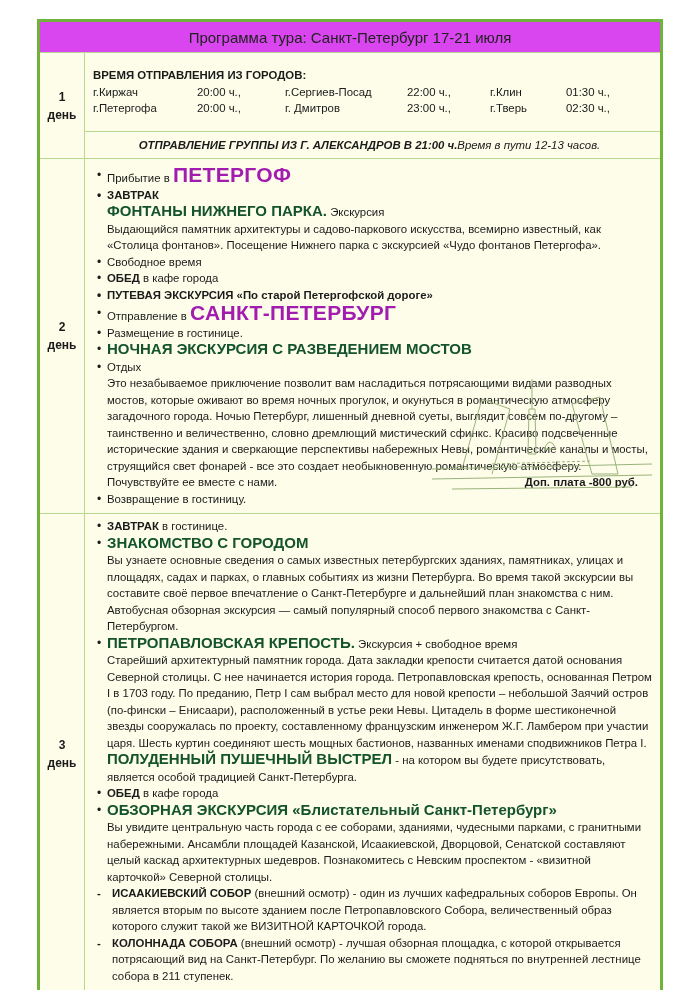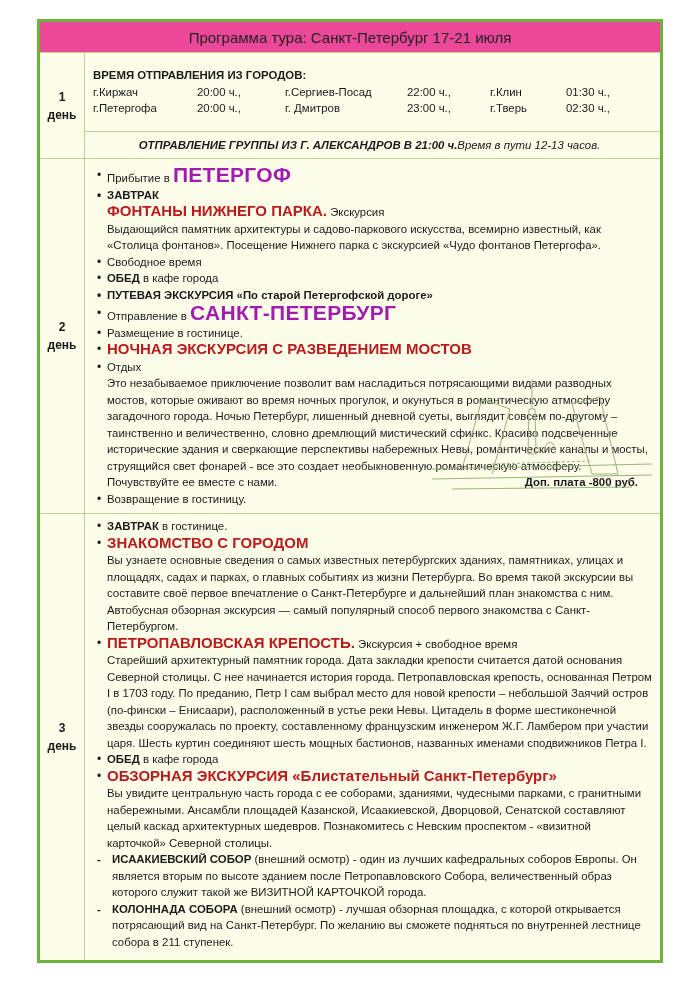--- a/index.html
+++ b/index.html
@@ -1,32 +1,32 @@
 <!DOCTYPE html>
 <html><head>
 <meta charset="utf-8">
 <style>
   html, body { margin: 0; padding: 0; background: #ffffff; }
   body { width: 700px; height: 990px; position: relative; font-family: "Liberation Sans", sans-serif; color: #1a1a1a; overflow: hidden; }
   .doc { position: absolute; left: 37px; top: 19px; width: 626px; border: 3px solid #6fb23c; background: #fdfdea; box-sizing: border-box; }
-  .title-row { background: #ec4899; height: 30px; border-bottom: 1px solid #b6d98f; display: flex; align-items: center; justify-content: center; font-size: 15px; color: #222; }
+  .title-row { background: #d946ef; height: 30px; border-bottom: 1px solid #b6d98f; display: flex; align-items: center; justify-content: center; font-size: 15px; color: #222; }
   .day-row { display: flex; border-bottom: 1px solid #b6d98f; }
   .day-row:last-child { border-bottom: none; }
   .day-cell { width: 44px; flex: 0 0 44px; border-right: 1px solid #b6d98f; display: flex; flex-direction: column; align-items: center; justify-content: center; font-weight: bold; font-size: 12px; line-height: 18px; }
   .content { flex: 1; font-size: 11.4px; line-height: 16.5px; }
   .sub { padding: 14px 8px; }
   .sub + .sub { border-top: 1px solid #b6d98f; }
   .b { font-weight: bold; }
   .cities { display: grid; grid-template-columns: 88px 72px 106px 67px 60px 80px; column-gap: 16px; }
   .dep-line { display: flex; justify-content: center; padding-right: 14px; font-style: italic; }
   ul.bul { list-style: none; margin: 0; padding: 0 0 0 4px; }
   ul.bul li { position: relative; padding-left: 10px; }
   ul.bul li::before { content: "•"; position: absolute; left: 0; top: 0; font-size: 12px; }
   .green-big { color: #a21caf; font-weight: bold; font-size: 21px; letter-spacing: 0.3px; }
-  .red-big { color: #b91c1c; font-weight: bold; font-size: 15px; }
+  .red-big { color: #14532d; font-weight: bold; font-size: 15px; }
   .para { padding-left: 10px; }
   .price-line { display: flex; justify-content: space-between; padding-right: 14px; }
   ul.dash { list-style: none; margin: 0; padding: 0 0 0 0; }
   ul.dash li { position: relative; padding-left: 19px; }
   ul.dash li::before { content: "-"; position: absolute; left: 4px; font-weight: bold; }
   .bridge { position: absolute; right: 8px; top: 220px; width: 220px; height: 120px; }
   .day2 .content { position: relative; }
 </style>
 </head>
 <body>
@@ -120,20 +120,21 @@
       <div class="sub" style="padding-top:4px;padding-bottom:10px;">
         <ul class="bul">
           <li><span class="b">ЗАВТРАК</span> <span>в гостинице.</span></li>
           <li><span class="red-big">ЗНАКОМСТВО С ГОРОДОМ</span></li>
         </ul>
         <div class="para" style="padding-left:14px;">Вы узнаете основные сведения о самых известных петербургских зданиях, памятниках, улицах и площадях, садах и парках, о главных событиях из жизни Петербурга. Во время такой экскурсии вы составите своё первое впечатление о Санкт-Петербурге и дальнейший план знакомства с ним. Автобусная обзорная экскурсия — самый популярный способ первого знакомства с Санкт-Петербургом.</div>
         <ul class="bul">
           <li><span class="red-big">ПЕТРОПАВЛОВСКАЯ КРЕПОСТЬ.</span> <span>Экскурсия + свободное время</span></li>
         </ul>
         <div class="para" style="padding-left:14px;">Старейший архитектурный памятник города. Дата закладки крепости считается датой основания Северной столицы. С нее начинается история города. Петропавловская крепость, основанная Петром I в 1703 году. По преданию, Петр I сам выбрал место для новой крепости – небольшой Заячий остров (по-фински – Енисаари), расположенный в устье реки Невы. Цитадель в форме шестиконечной звезды сооружалась по проекту, составленному французским инженером Ж.Г. Ламбером при участии царя. Шесть куртин соединяют шесть мощных бастионов, названных именами сподвижников Петра I.</div>
+        <div class="para" style="padding-left:14px;"><span class="red-big">ПОЛУДЕННЫЙ ПУШЕЧНЫЙ ВЫСТРЕЛ</span><span> - на котором вы будете присутствовать, является особой традицией Санкт-Петербурга.</span></div>
         <ul class="bul">
           <li><span class="b">ОБЕД</span> <span>в кафе города</span></li>
           <li><span class="red-big">ОБЗОРНАЯ ЭКСКУРСИЯ «Блистательный Санкт-Петербург»</span></li>
         </ul>
         <div class="para" style="padding-left:14px;">Вы увидите центральную часть города с ее соборами, зданиями, чудесными парками, с гранитными набережными. Ансамбли площадей Казанской, Исаакиевской, Дворцовой, Сенатской составляют целый каскад архитектурных шедевров. Познакомитесь с Невским проспектом - «визитной карточкой» Северной столицы.</div>
         <ul class="dash">
           <li><span class="b">ИСААКИЕВСКИЙ СОБОР</span><span> (внешний осмотр) - один из лучших кафедральных соборов Европы. Он является вторым по высоте зданием после Петропавловского Собора, величественный образ которого служит такой же ВИЗИТНОЙ КАРТОЧКОЙ города.</span></li>
           <li><span class="b">КОЛОННАДА СОБОРА</span><span> (внешний осмотр) - лучшая обзорная площадка, с которой открывается потрясающий вид на Санкт-Петербург. По желанию вы сможете подняться по внутренней лестнице собора в 211 ступенек.</span></li>
         </ul>
       </div>

